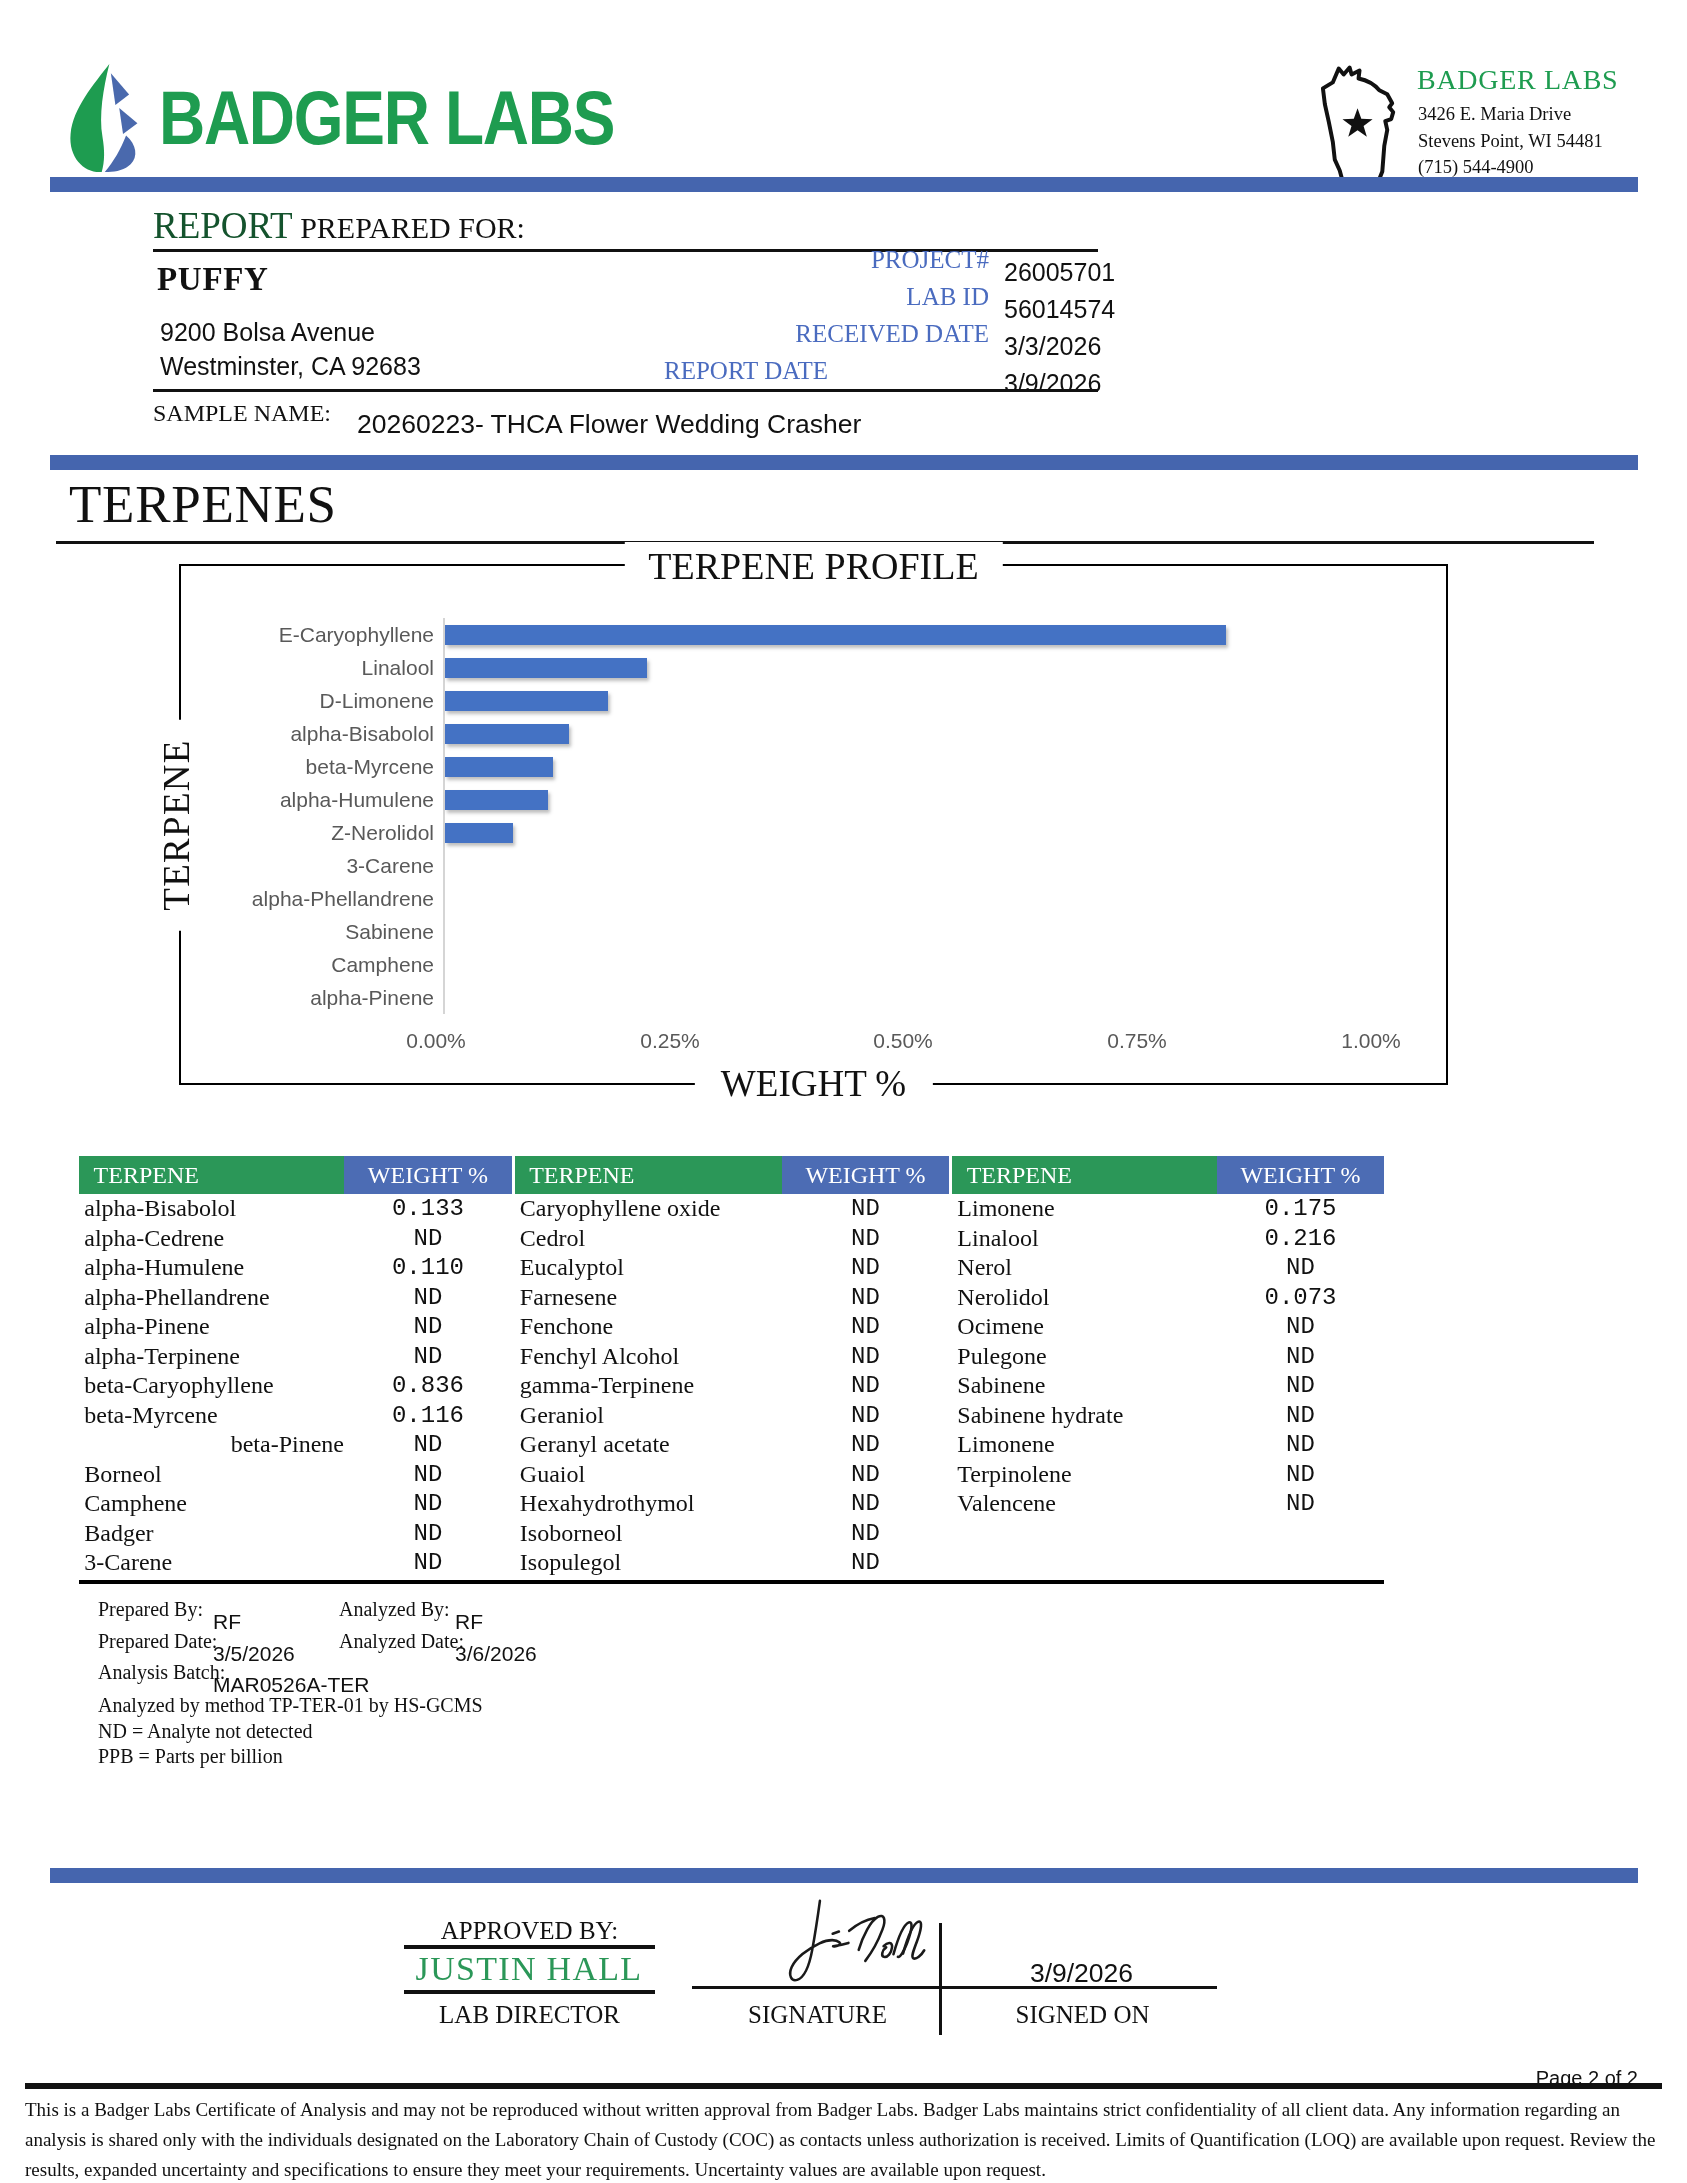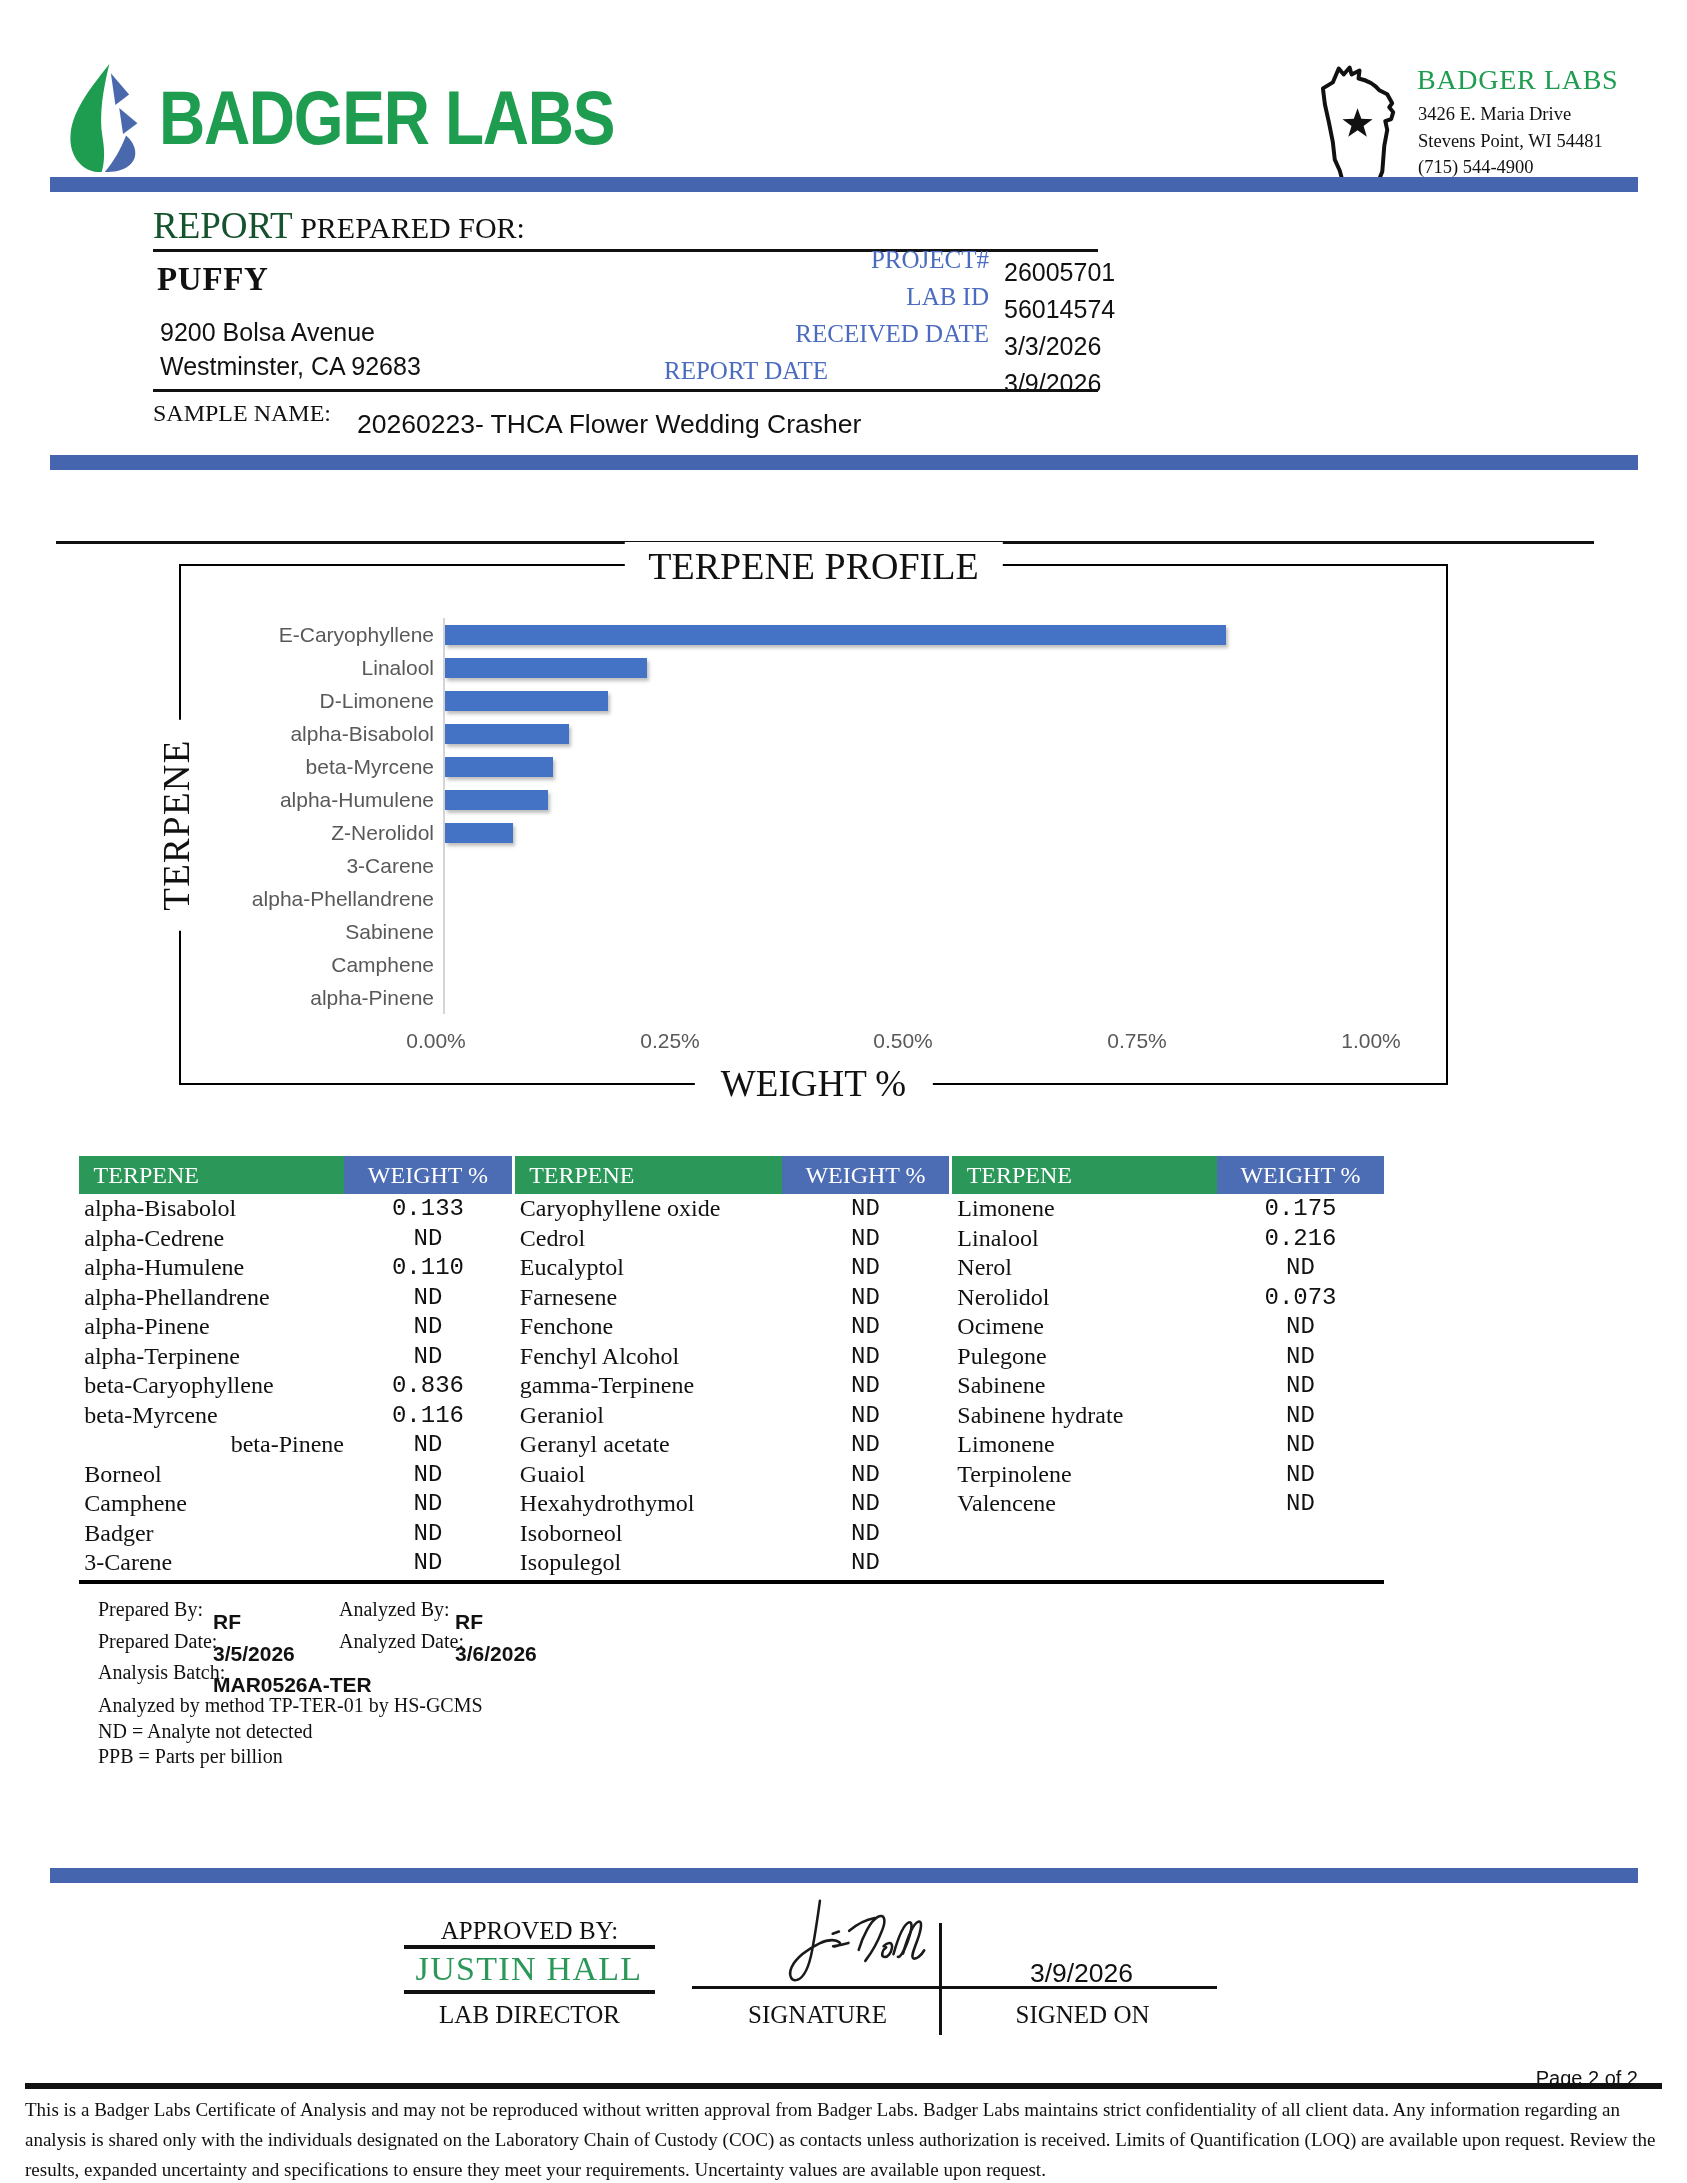--- a/index.html
+++ b/index.html
@@ -70,21 +70,21 @@
   .tbody{}
   .tr{display:flex;height:29.5px;}
   .td{box-sizing:border-box;font-size:24px;line-height:29.5px;white-space:nowrap;}
   .td-name{padding-left:5.3px;}
   .td-val{font-family:Liberation Mono, monospace;text-align:center;}
   .gapr{margin-right:2.6px;}
   .table-endline{width:100%;height:4px;background:#000;margin-top:2.6px;}
 
   
   .fn-label{font-size:20px;}
-  .fn-value{font-size:21px;font-weight:bold;}
+  .fn-value{font-size:21px;}
   .fx1{left:98px;} .fx2{left:213px;} .fx3{left:339px;} .fx4{left:455px;}
   .fr1{top:1598px;} .fr2{top:1630px;} .fr3{top:1661px;}
   .fn-note{left:98px;font-size:20px;}
   .fr4{top:1694px;} .fr5{top:1720px;} .fr6{top:1745px;}
 
   
   .approved-label{left:407px;width:245px;top:1917px;text-align:center;font-size:25px;}
   .appr-line{left:404px;width:251px;height:4px;background:#111;}
   .al1{top:1945px;} .al2{top:1990px;}
   .approver-name{left:357px;width:344px;top:1950px;text-align:center;font-size:34px;color:#2B9758;letter-spacing:1.3px;}
@@ -143,20 +143,21 @@
   <div class="abs fld-value fy2 sans">3/3/2026</div>
   <div class="abs fld-label fy3">REPORT DATE</div>
   <div class="abs fld-value fy3 sans">3/9/2026</div>
 
   <div class="abs rep-line rl2"></div>
   <div class="abs sample-label">SAMPLE NAME:</div>
   <div class="abs sample-value sans">20260223- THCA Flower Wedding Crasher</div>
 
   <div class="abs divider d2"></div>
 
+  <div class="abs section-title">TERPENES</div>
   <div class="abs section-underline"></div>
 
   <div class="abs chart-box">
     <div class="chart-title">TERPENE PROFILE</div>
     <div class="chart-ylabel">TERPENE</div>
     <div class="chart-xlabel">WEIGHT %</div>
     <div class="chart-rows">
         <div class="crow">
           <div class="clab">E-Caryophyllene</div>
           <div class="ctrack">

